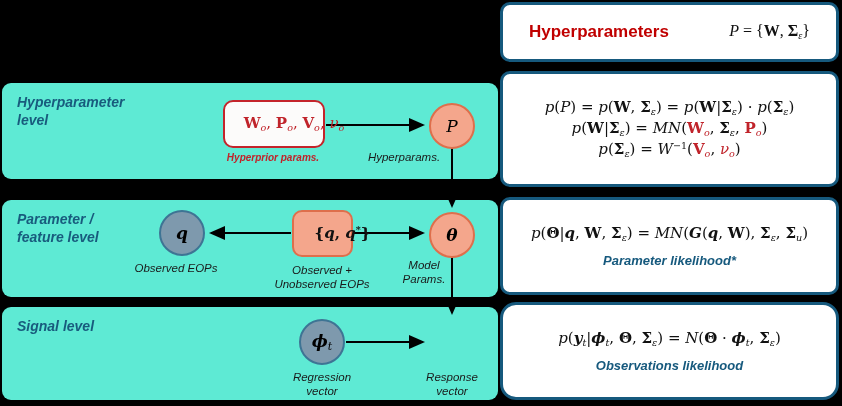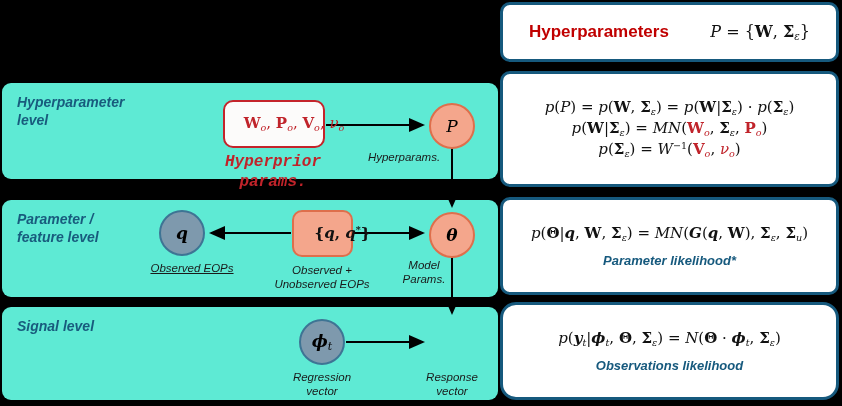--- a/index.html
+++ b/index.html
@@ -16,21 +16,21 @@
 
   
   .fbox { position:absolute; left:500px; width:339px; background:#fff; border:3px solid #16597d;
           border-radius:10px; display:flex; flex-direction:column; align-items:center; justify-content:center; }
   .fbox-title { top:2px; height:60px; flex-direction:row; justify-content:space-between; padding:0 26px; }
   .fbox-1 { top:71px;  height:116px; gap:2px; }
   .fbox-2 { top:197px; height:98px;  gap:9px; }
   .fbox-3 { top:302px; height:98px;  gap:9px;border-radius:16px; }
   .title-label { color:#c00000; font-weight:bold; font-size:17px; }
   .fline { font-family:"DejaVu Serif", serif; font-size:15px; color:#111; white-space:nowrap; }
-  .fline-lg { font-size:16px; }
+  .fline-lg { font-size:16px;font-family:Liberation Serif, serif; }
   .fcaption { color:#16597d; font-weight:bold; font-style:italic; font-size:13px; }
 
   
   .seg-p {}
   .seg-i   { font-style:italic; }
   .seg-b   { font-weight:bold; }
   .seg-bi  { font-weight:bold; font-style:italic; }
   .seg-scr { font-style:italic; }
   .seg-r   { color:#c0232a; }
   .seg-sub { font-size:.64em; vertical-align:-0.32em; }
@@ -46,21 +46,21 @@
   .mbox { position:absolute; display:flex; align-items:center; justify-content:center;
           font-family:"DejaVu Serif", serif; border-radius:10px;padding-left:40px; }
   .hyperprior-box { left:223px; top:100px; width:102px; height:48px; background:#fcfbfa;
                     border:2.5px solid #c4242b; font-size:15px; }
   .qq-box { left:292px; top:210px; width:61px; height:47px; background:#f4a68c;
             border:2px solid #de6f4c; font-size:15px; }
 
   
   .dcap { position:absolute; font-size:11.5px; font-style:italic; color:#1a1a1a;
           text-align:center; line-height:1.25; white-space:pre-line; }
-  .dcap-red { color:#c0232a; font-weight:bold; font-size:16px;font-family:Liberation Mono, monospace; }
+  .dcap-red { color:#c0232a; font-weight:bold; font-size:10px; }
 
   svg.arrows { position:absolute; left:0; top:0; pointer-events:none; }
 </style>
 </head>
 <body>
 
 <div class="canvas">
 
   <section class="panel panel-1">
     <div class="panel-label">Hyperparameter
@@ -94,21 +94,21 @@
   <div class="dcap dcap-red" style="left:213px; top:152px; width:120px;">Hyperprior params.</div>
 
   <div class="node node-orange" style="left:429px; top:103px;">
     <span><span class="seg-scr">P</span></span>
   </div>
   <div class="dcap" style="left:352px; top:150px; width:104px;">Hyperparams.</div>
 
   <div class="node node-blue" style="left:159px; top:210px; font-weight:bold;">
     <span><span class="seg-bi">q</span></span>
   </div>
-  <div class="dcap" style="left:132px; top:261px; width:120px;text-decoration:underline;">Observed EOPs</div>
+  <div class="dcap" style="left:116px; top:261px; width:120px;">Observed EOPs</div>
 
   <div class="mbox qq-box">
     <span class="fline"><span class="seg-b">{</span><span class="seg-bi">q</span><span class="seg-b">, </span><span class="seg-bi">q</span><span class="seg-sup seg-b">*</span><span class="seg-b">}</span></span>
   </div>
   <div class="dcap" style="left:247px; top:263px; width:150px;">Observed +
 Unobserved EOPs</div>
 
   <div class="node node-orange" style="left:429px; top:212px;">
     <span><span class="seg-bi">θ</span></span>
   </div>

